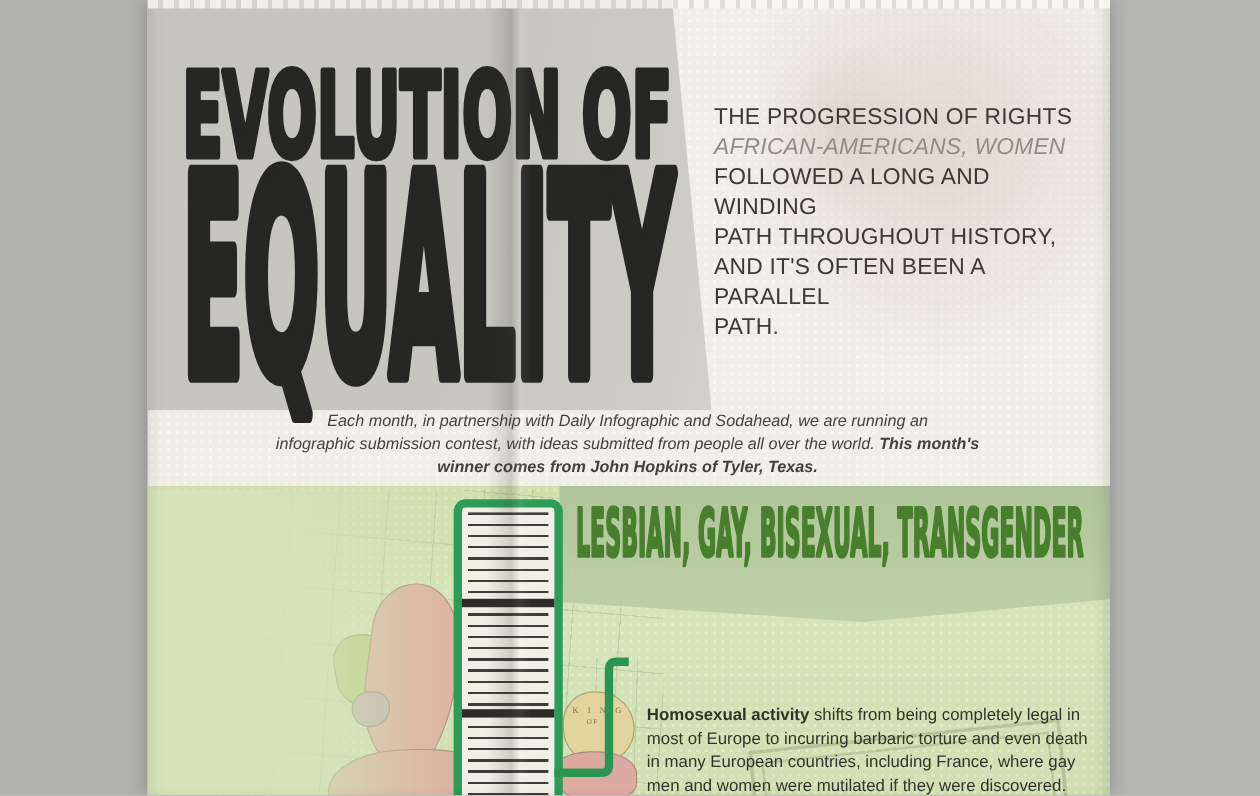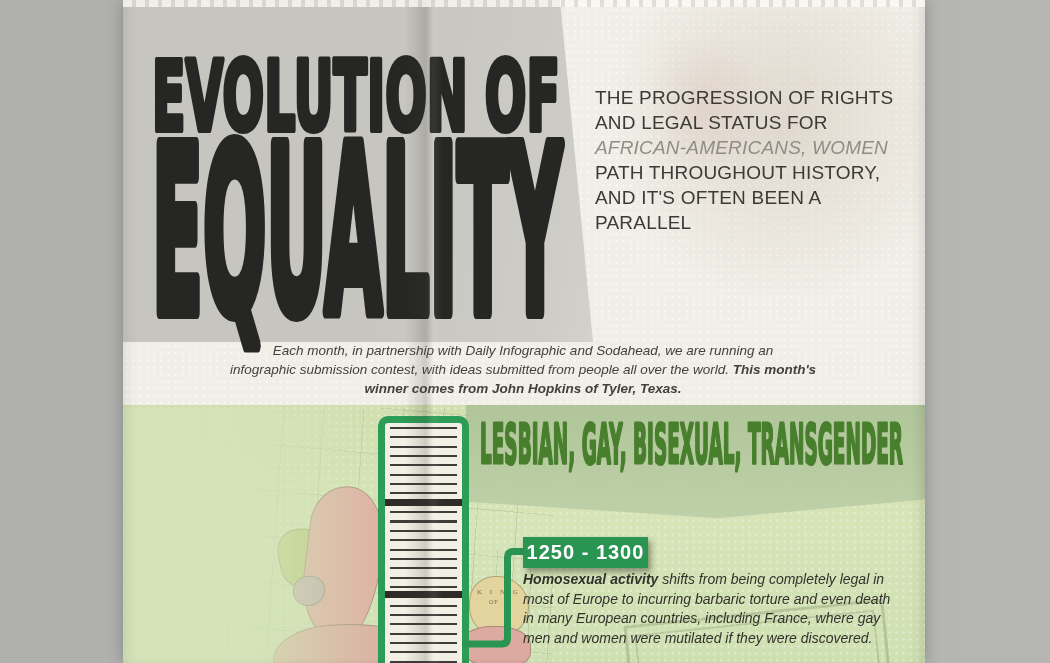--- a/index.html
+++ b/index.html
@@ -117,24 +117,25 @@
 
     <svg class="abs title-svg" style="left:29px;top:50px;" width="420" height="86">
       <text x="0" y="80" font-size="97" stroke-width="6" textLength="408" lengthAdjust="spacingAndGlyphs">EVOLUTION OF</text>
     </svg>
     <svg class="abs title-svg" style="left:29px;top:135px;" width="420" height="212">
       <text x="0" y="177" font-size="230" stroke-width="14" textLength="410" lengthAdjust="spacingAndGlyphs">EQUALITY</text>
     </svg>
 
     <div class="abs" id="intro-par">
       <span class="line"><span class="g"></span><span>THE PROGRESSION OF RIGHTS</span></span>
-      <span class="line"><span class="g"></span><span>AND LEGAL STATUS FOR</span></span>
       <span class="line"><span class="g">AFRICAN-AMERICANS, WOMEN</span><span></span></span>
+      <span class="line"><span class="g"></span><span>FOLLOWED A LONG AND WINDING</span></span>
       <span class="line"><span class="g"></span><span>PATH THROUGHOUT HISTORY,</span></span>
       <span class="line"><span class="g"></span><span>AND IT'S OFTEN BEEN A PARALLEL</span></span>
+      <span class="line"><span class="g"></span><span>PATH.</span></span>
     </div>
 
     <div class="abs" id="note">
       <div><span>Each month, in partnership with Daily Infographic and Sodahead, we are running an</span><b></b></div>
       <div><span>infographic submission contest, with ideas submitted from people all over the world. </span><b>This month's</b></div>
       <div><span></span><b>winner comes from John Hopkins of Tyler, Texas.</b></div>
     </div>
 
     <div class="abs" id="green-sec"></div>
 
@@ -164,24 +165,21 @@
     <div class="abs" id="ruler">
       <div id="ticks"></div>
     </div>
     <div class="abs thickbar" id="bar1"></div>
     <div class="abs thickbar" id="bar2"></div>
 
     <svg class="abs" id="connector" width="72" height="112">
       <path d="M64 11.5 H53.5 Q47.5 11.5 47.5 17.5 V98 Q47.5 104 41.5 104 H2" fill="none" stroke="#2a9552" stroke-width="7"></path>
     </svg>
 
-    <div class="abs" id="period-box">
-      <span>1250 - 1300</span>
-    </div>
-    <p class="abs" id="entry-text" style="margin:0;font-style:italic;">
+    <p class="abs" id="entry-text" style="margin:16px;">
       <span class="lead">Homosexual activity</span><span> shifts from being completely legal in most of Europe to incurring barbaric torture and even death in many European countries, including France, where gay men and women were mutilated if they were discovered.</span>
     </p>
 
     <div class="abs" id="stamp"></div>
 
     <div class="abs" id="paper-shade"></div>
     <div class="abs" id="crease"></div>
     <div class="abs" id="topstrip"></div>
   </div>
 </div>

